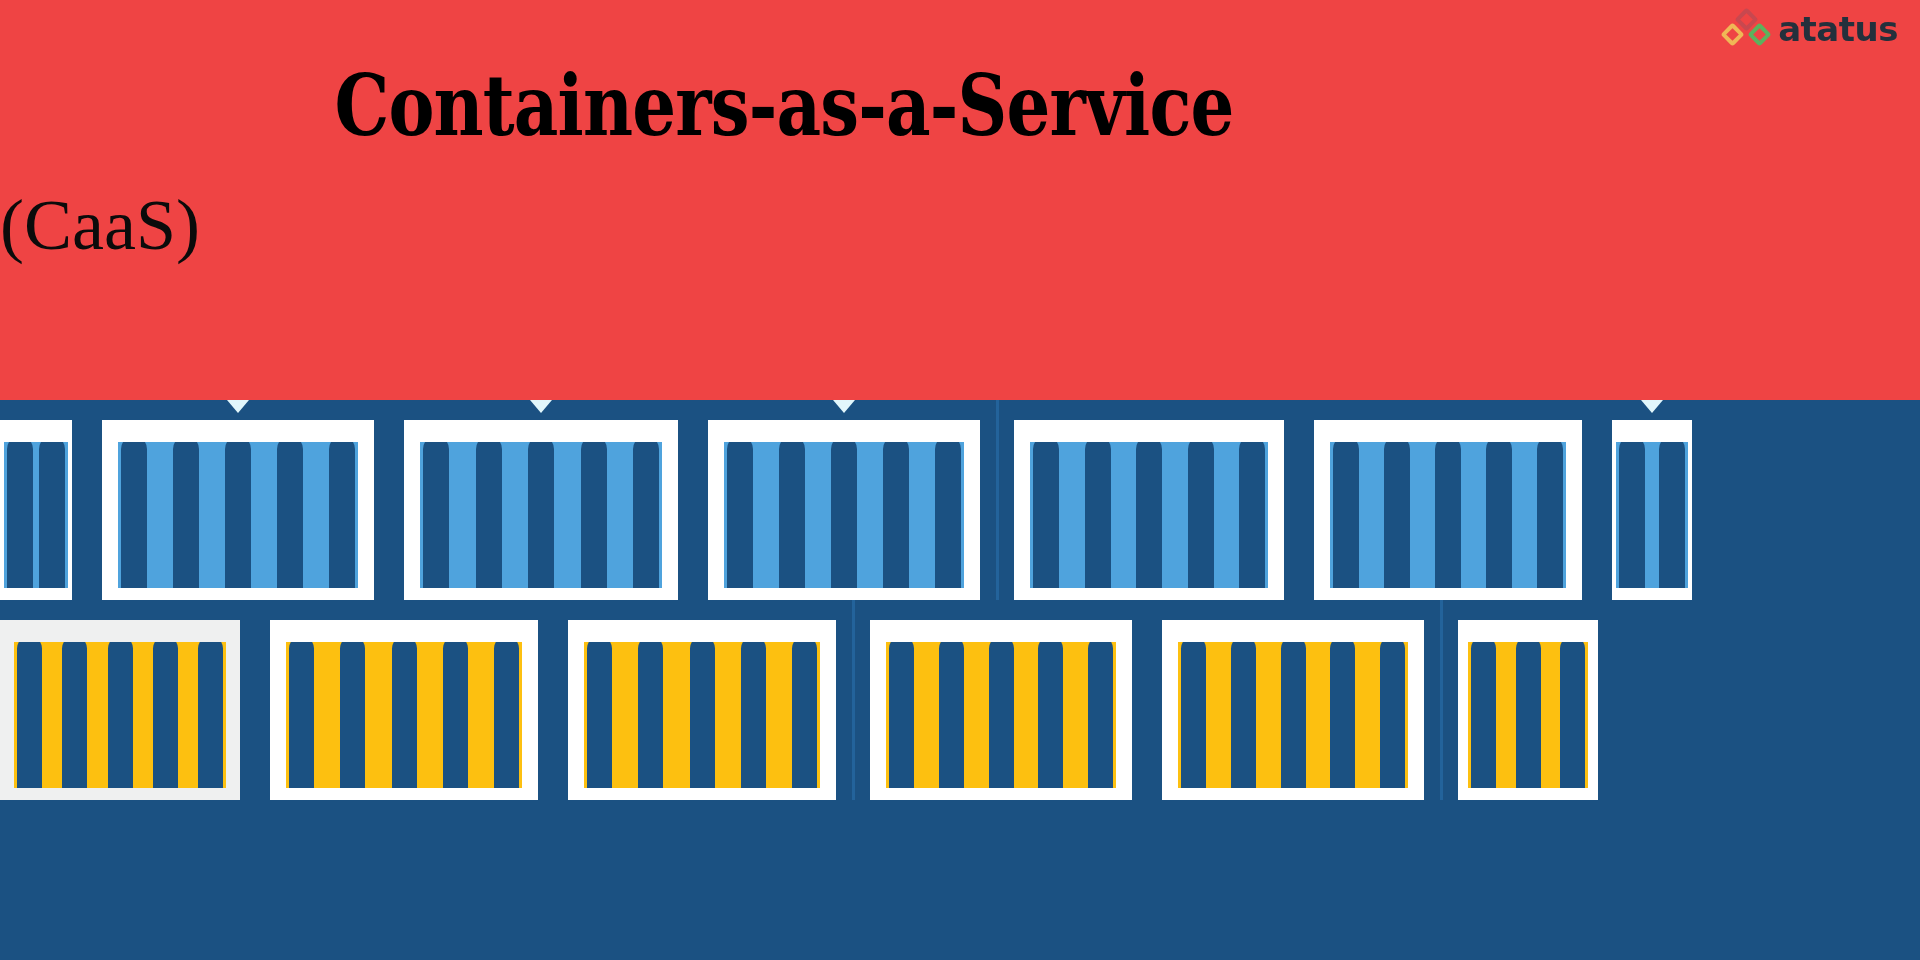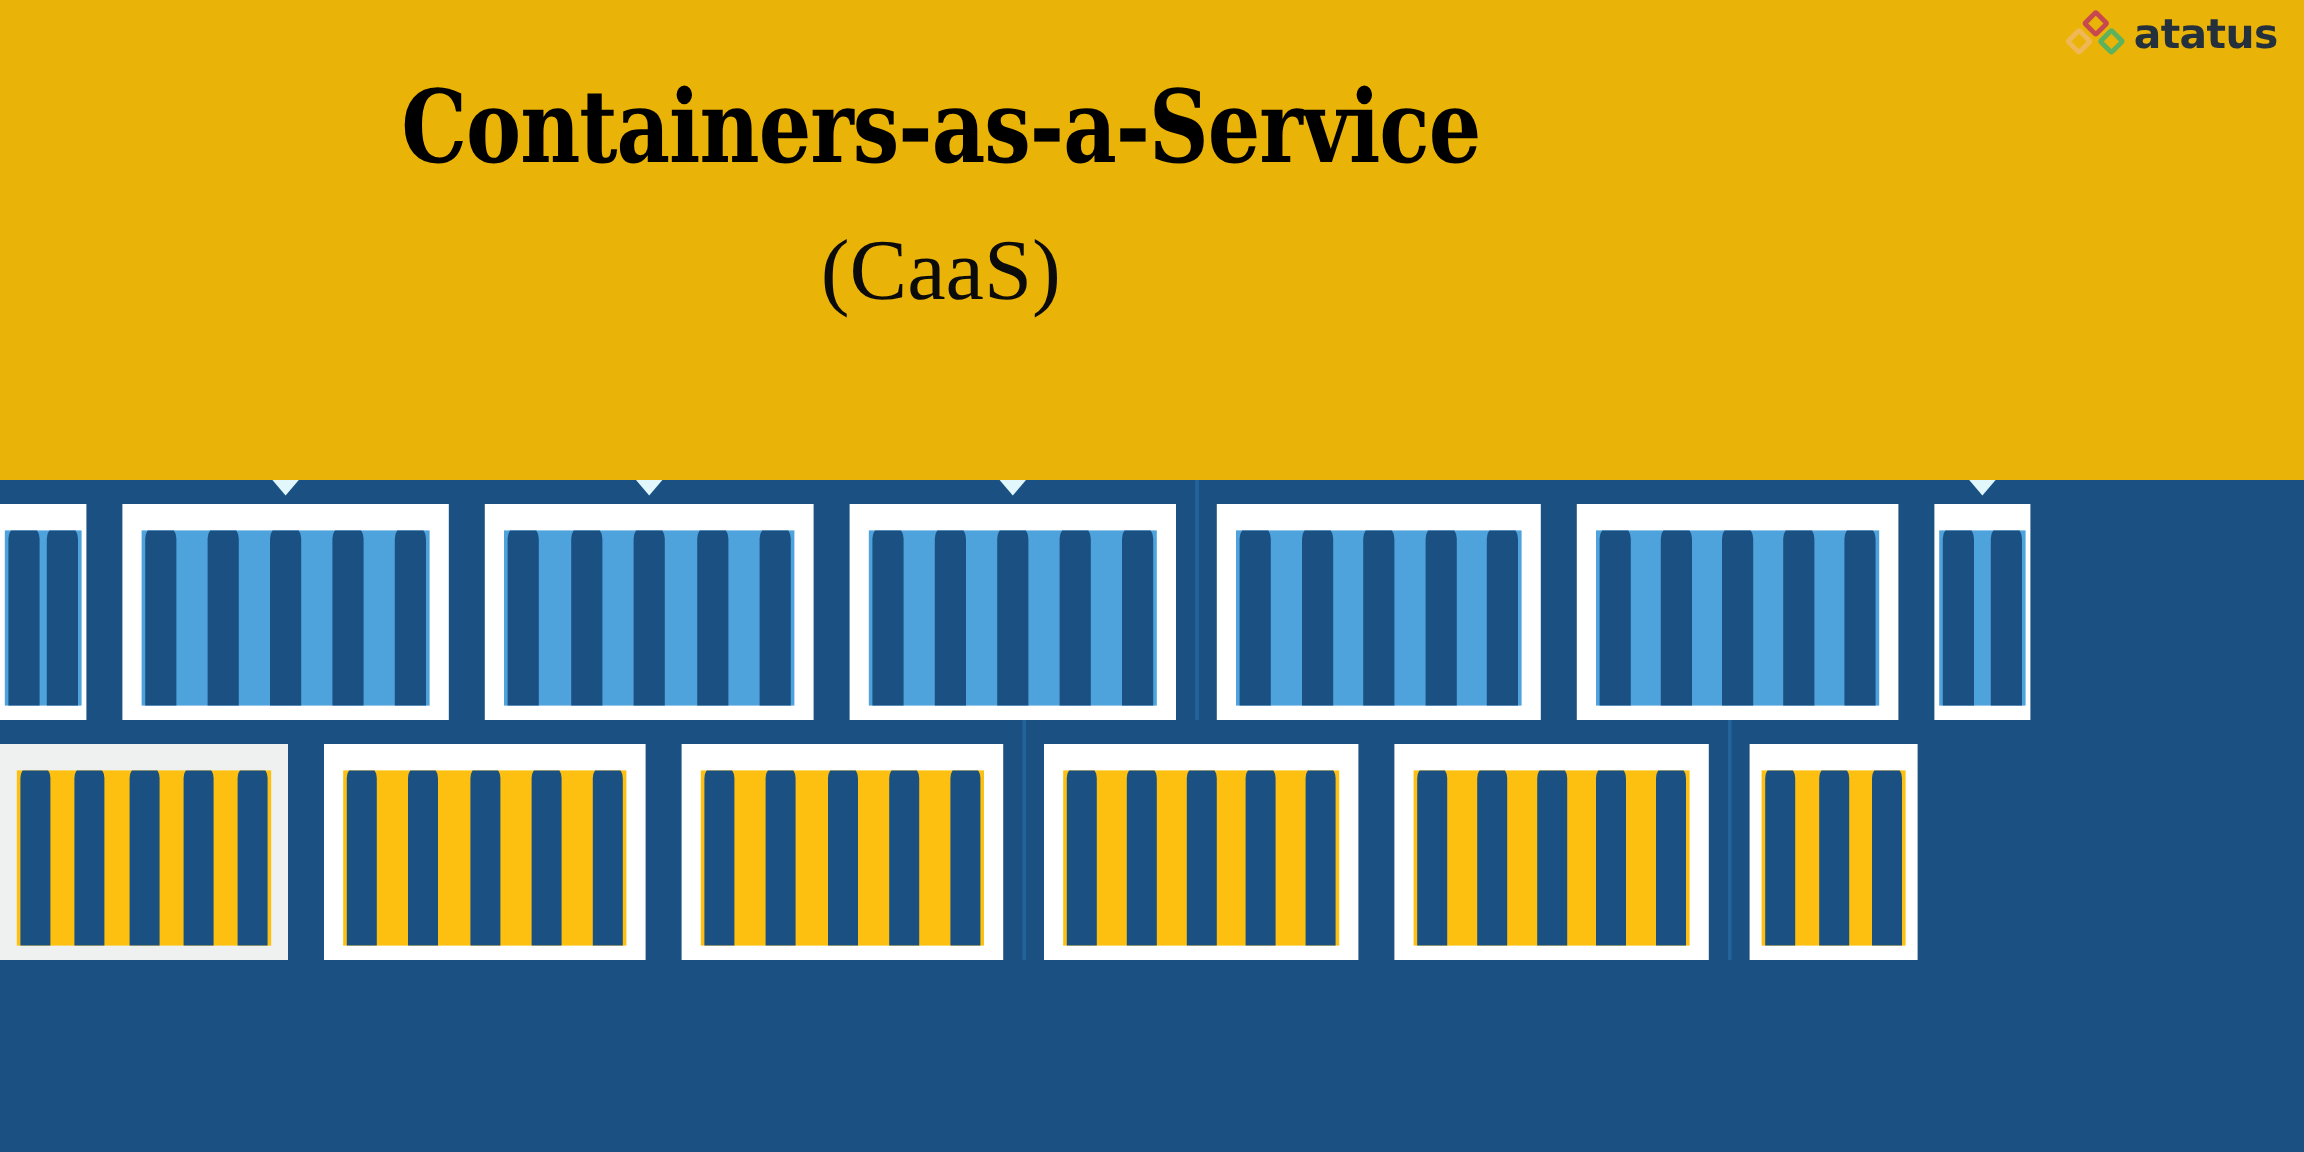--- a/index.html
+++ b/index.html
@@ -8,21 +8,21 @@
     font-family:"Liberation Serif", serif;
     background:#e2f7fc;
     position:relative;
   }
 
   
   #hero {
     position:absolute;
     left:0; top:0;
     width:1920px; height:500px;
-    background:#eab308;
+    background:#ef4444;
     z-index:1;
   }
 
   #logo {
     position:absolute;
     right:22px; top:8px;
     display:flex;
     align-items:center;
     gap:9px;
     height:44px;
@@ -64,21 +64,20 @@
     line-height:1.05;
     letter-spacing:-1px;
     color:#000;
     transform:scaleX(0.82);
     transform-origin:center top;
   }
   #subtitle {
     position:absolute;
     left:0; top:186px;
     width:1568px;
-    text-align:center;
     font-family:"Liberation Serif", serif;
     font-weight:400;
     font-size:72px;
     line-height:1.1;
     color:#0b0b0b;
   }
 
   
   #yard {
     position:absolute;

